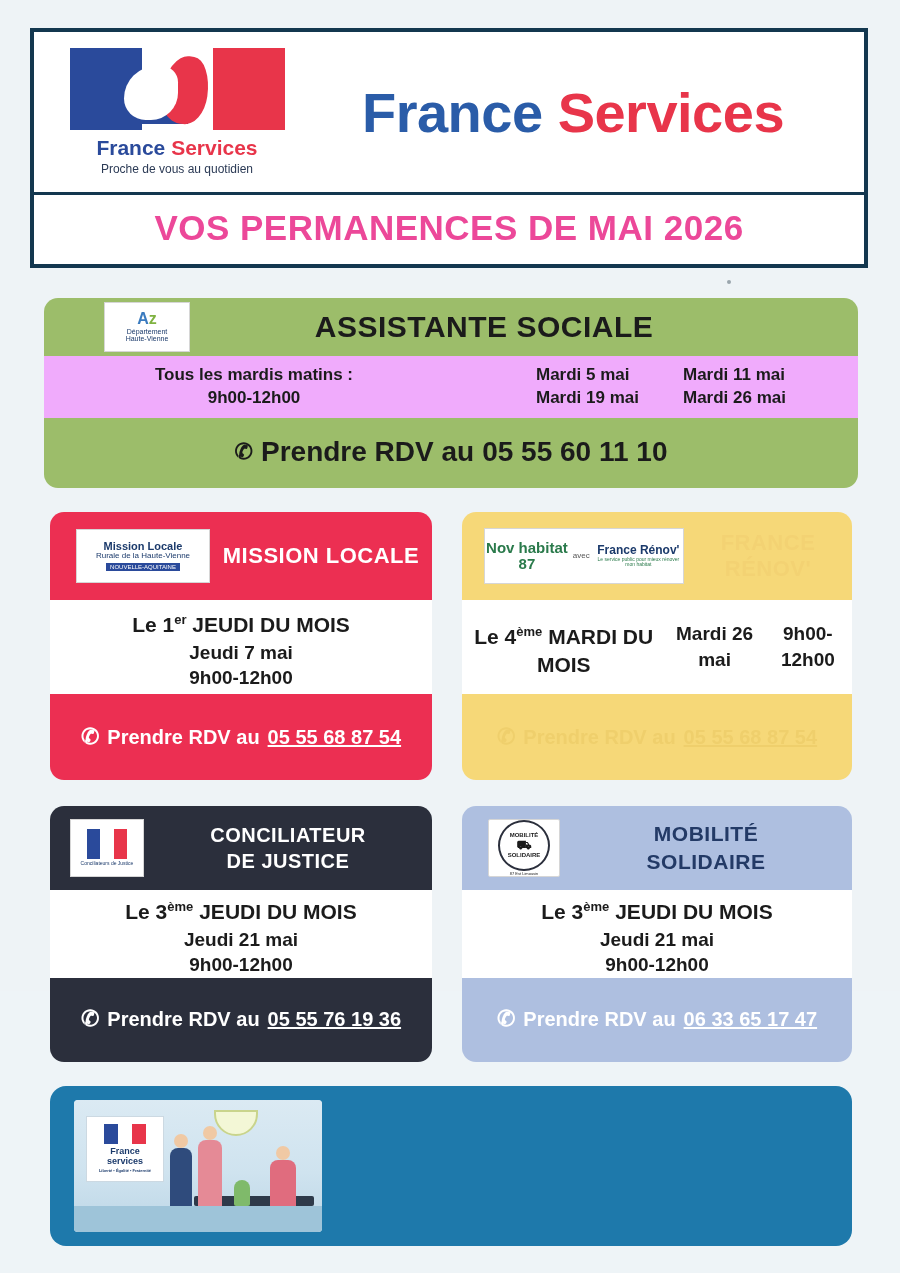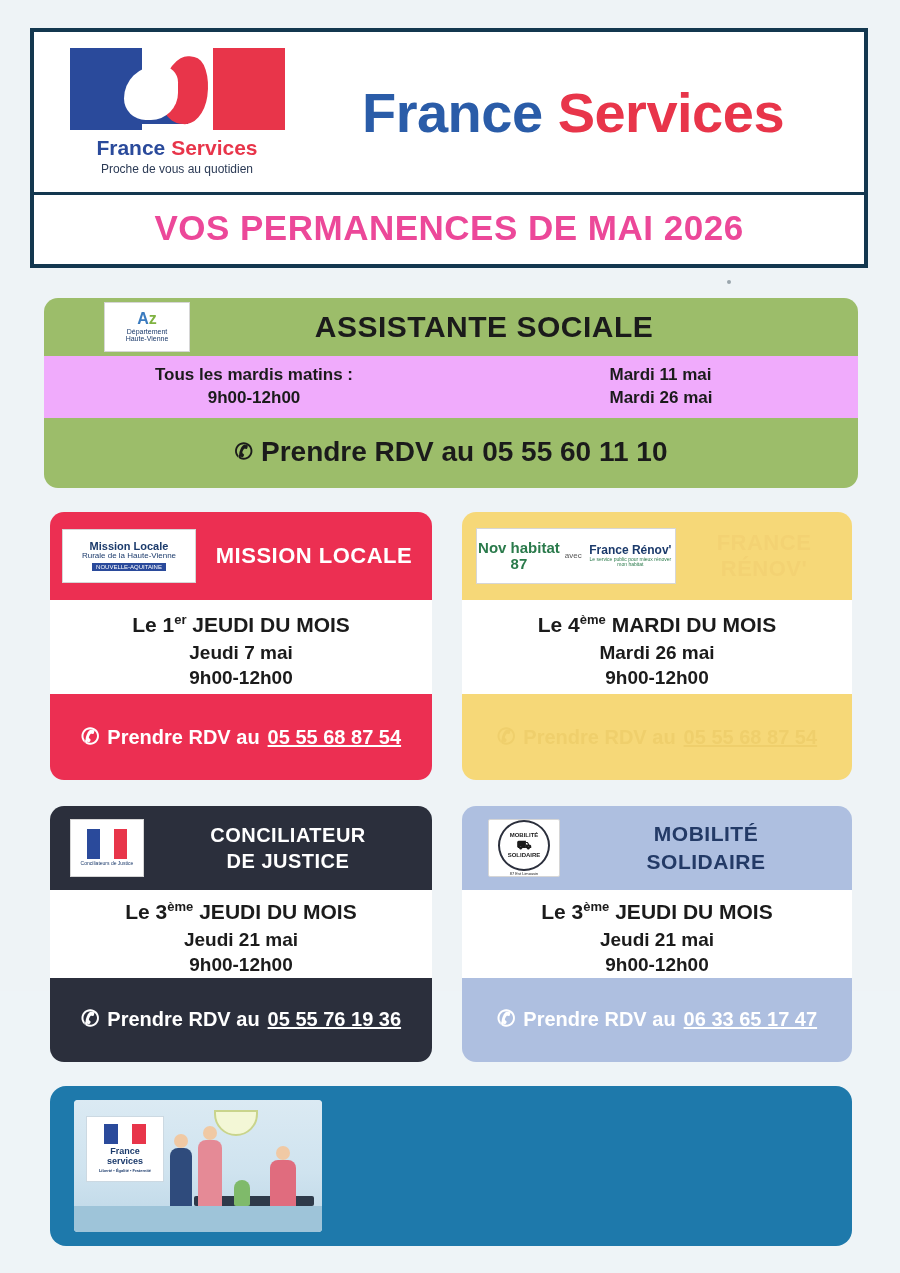--- a/index.html
+++ b/index.html
@@ -250,21 +250,21 @@
   
   #card-ml {
     left: 50px;
     top: 512px;
     width: 382px;
     height: 268px;
     background: #ec2f52;
   }
   #card-ml .card-head {
     height: 88px;
-    padding-left: 12px;
+    padding-left: 26px;
   }
   #card-ml .badge {
     width: 134px;
     height: 54px;
     font-size: 9px;
     color: #1b3a6b;
   }
   #card-ml .card-title {
     font-size: 22px;
     color: #ffffff;
@@ -287,36 +287,37 @@
   #card-fr {
     left: 462px;
     top: 512px;
     width: 390px;
     height: 268px;
     background: #f6d878;
   }
   #card-fr .card-head {
     height: 88px;
     padding-left: 14px;
+    margin-left: 8px;
   }
   #card-fr .badge {
     width: 200px;
     height: 56px;
     font-size: 9px;
     flex-direction: row;
     gap: 4px;
   }
   #card-fr .card-title {
     font-size: 22px;
     color: #f3d273;
   }
   #card-fr .white-strip {
     height: 94px;
     display: flex;
-    flex-direction: column;
+    flex-direction: row;
     align-items: center;
     justify-content: center;
     line-height: 1.35;
   }
   #card-fr .phone-row {
     height: 86px;
     font-size: 20px;
     color: #efcf6c;
   }
 
@@ -583,20 +584,24 @@
         <div>Haute-Vienne</div>
       </div>
       <div class="card-title">ASSISTANTE SOCIALE</div>
     </div>
     <div class="white-strip">
       <div class="as-left">
         <div>Tous les mardis matins :</div>
         <div>9h00-12h00</div>
       </div>
       <div class="as-dates">
+        <div class="as-col">
+          <div>Mardi 5 mai</div>
+          <div>Mardi 19 mai</div>
+        </div>
         <div class="as-col">
           <div>Mardi 11 mai</div>
           <div>Mardi 26 mai</div>
         </div>
       </div>
     </div>
     <div class="phone-row">
       <span class="phone-icon">✆</span>
       <span>Prendre RDV au</span>
       <span class="phone-num">05 55 60 11 10</span>

